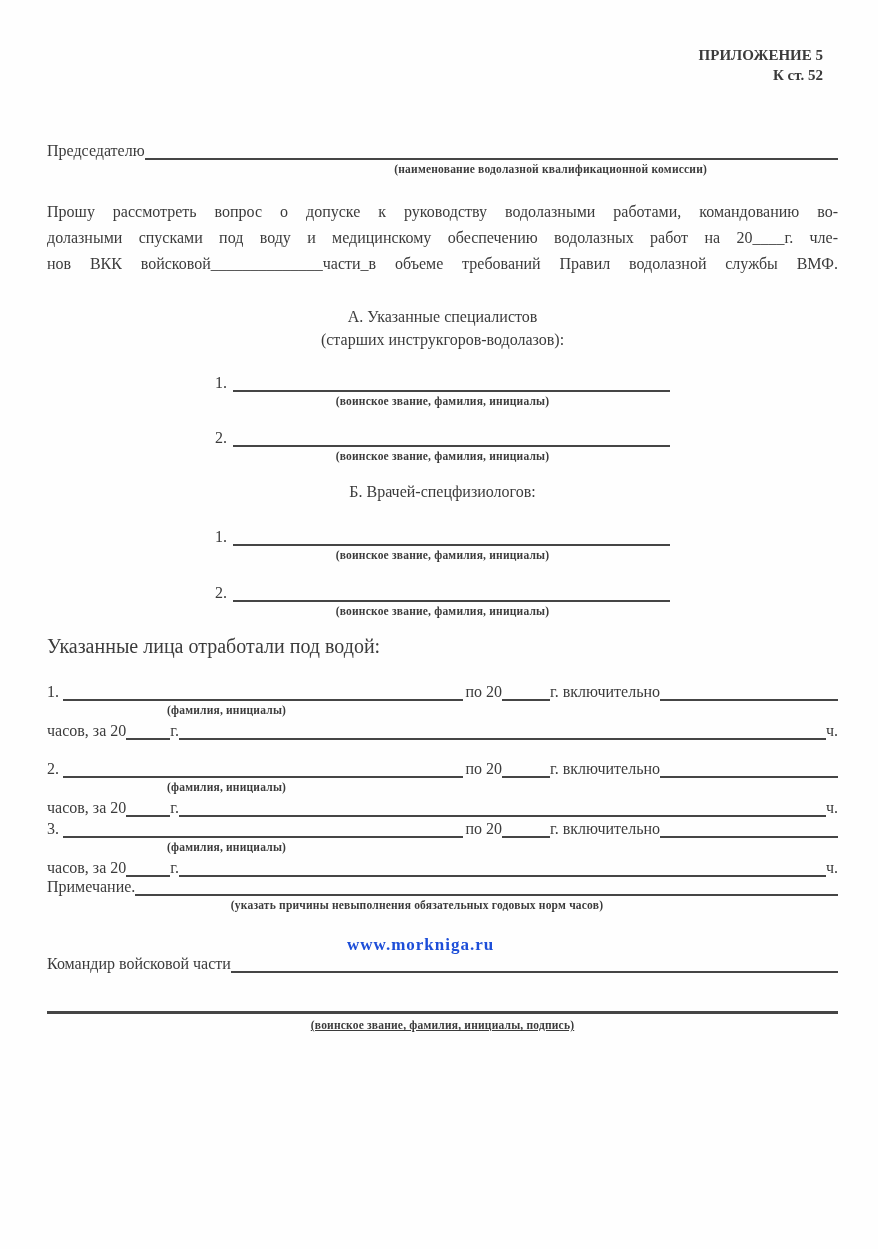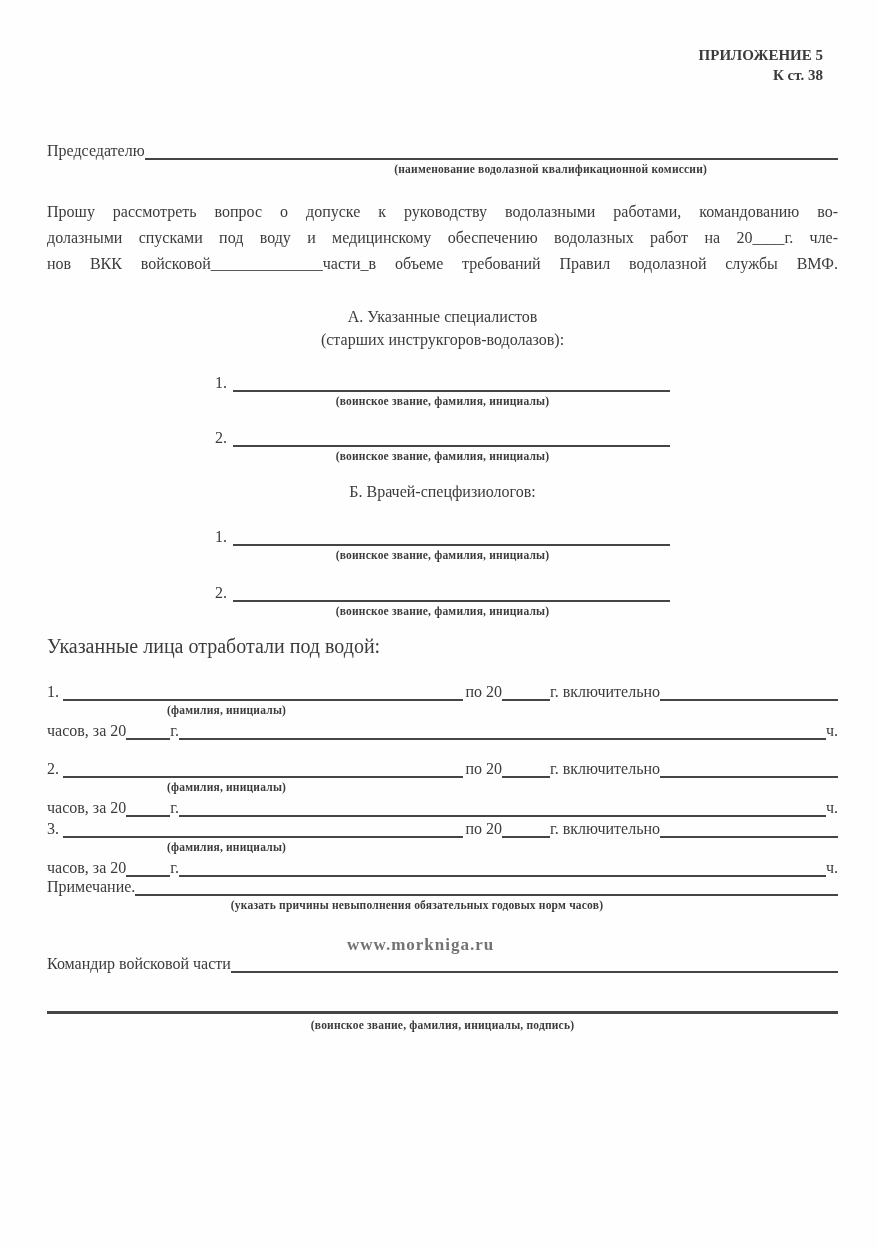--- a/index.html
+++ b/index.html
@@ -35,30 +35,30 @@
   .hours-row{ margin-top:5px; }
   .b-small{ flex:0 0 44px; }
   .note{ font-size:16px; }
   .note-cap{ width:740px; text-align:center; }
   .commander{ margin-top:44px; font-size:16px; position:relative; }
   .watermark{
     position:absolute; left:300px; top:-20px;
     font-weight:bold; font-size:17px; letter-spacing:1px;
   }
   .sig-line{ margin-top:36px; border-bottom:3px solid #454545; height:2px; }
-  .sig-cap{ text-align:center; margin-top:5px; }
+  .sig-cap{ text-align:center; margin-top:5px;text-decoration:underline; }
 </style>
 </head>
 <body>
 
 <div class="page" style="color: rgb(59, 59, 59);">
 
   <div class="annex">
     <div>ПРИЛОЖЕНИЕ 5</div>
-    <div>К ст. 38</div>
+    <div>К ст. 52</div>
   </div>
 
 
   <div class="content">
 
     <div class="row chairman">
       <span>Председателю</span>
       <span class="blank grow"></span>
     </div>
     <div class="cap chairman-cap">(наименование водолазной квалификационной комиссии)</div>
@@ -159,21 +159,21 @@
       </div>
     </div>
 
     <div class="row note">
       <span>Примечание.</span>
       <span class="blank grow"></span>
     </div>
     <div class="cap note-cap">(указать причины невыполнения обязательных годовых норм часов)</div>
 
     <div class="row commander">
-      <span class="watermark" style="color: #737373;">www.morkniga.ru</span>
+      <span class="watermark" style="color: #1d4ed8;">www.morkniga.ru</span>
       <span>Командир войсковой части</span>
       <span class="blank grow"></span>
     </div>
 
     <div class="sig-line"></div>
     <div class="cap sig-cap">(воинское звание, фамилия, инициалы, подпись)</div>
 
   </div>
 </div>
 

